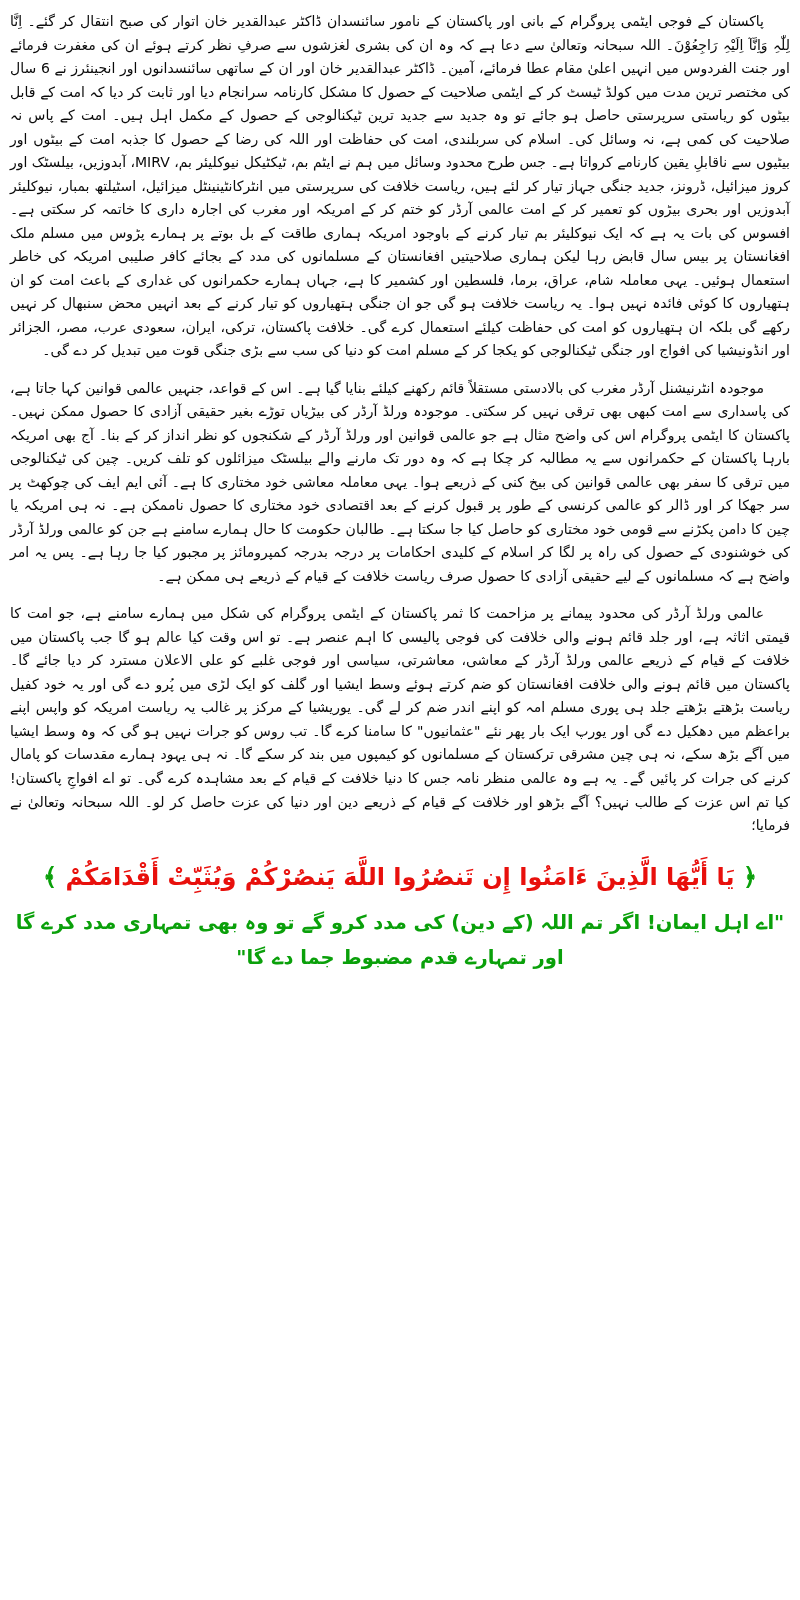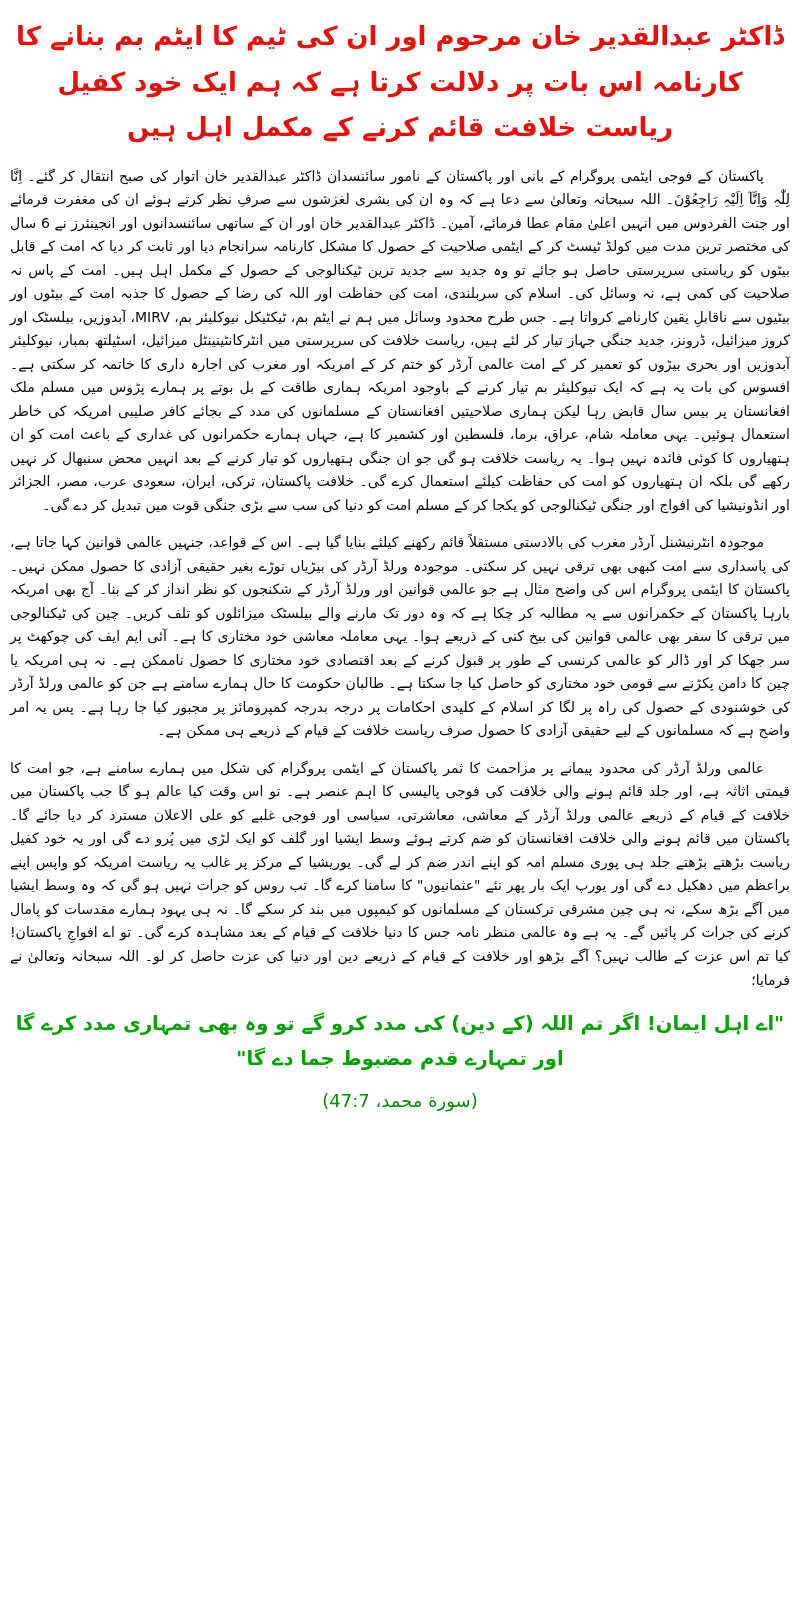--- a/index.html
+++ b/index.html
@@ -65,26 +65,29 @@
     text-align:center;
     line-height:1.7;
     margin:10px 0 0 0;
   }
 </style>
 </head>
 <body>
 
 <div class="page">
 
-  <h1 class="headline">ڈاکٹر عبدالقدیر خان مرحوم اور ان کی ٹیم کا ایٹم بم بنانے کا کارنامہ اس بات پر دلالت کرتا ہے کہ ہم ایک خود کفیل ریاست خلافت قائم کرنے کے مکمل اہل ہیں</h1>
 
   <p class="body-para">پاکستان کے فوجی ایٹمی پروگرام کے بانی اور پاکستان کے نامور سائنسدان ڈاکٹر عبدالقدیر خان اتوار کی صبح انتقال کر گئے۔ اِنَّا لِلّٰہِ وَاِنَّآ اِلَیْہِ رَاجِعُوْنَ۔ اللہ سبحانہ وتعالیٰ سے دعا ہے کہ وہ ان کی بشری لغزشوں سے صرفِ نظر کرتے ہوئے ان کی مغفرت فرمائے اور جنت الفردوس میں انہیں اعلیٰ مقام عطا فرمائے، آمین۔ ڈاکٹر عبدالقدیر خان اور ان کے ساتھی سائنسدانوں اور انجینئرز نے 6 سال کی مختصر ترین مدت میں کولڈ ٹیسٹ کر کے ایٹمی صلاحیت کے حصول کا مشکل کارنامہ سرانجام دیا اور ثابت کر دیا کہ امت کے قابل بیٹوں کو ریاستی سرپرستی حاصل ہو جائے تو وہ جدید سے جدید ترین ٹیکنالوجی کے حصول کے مکمل اہل ہیں۔ امت کے پاس نہ صلاحیت کی کمی ہے، نہ وسائل کی۔ اسلام کی سربلندی، امت کی حفاظت اور اللہ کی رضا کے حصول کا جذبہ امت کے بیٹوں اور بیٹیوں سے ناقابلِ یقین کارنامے کرواتا ہے۔ جس طرح محدود وسائل میں ہم نے ایٹم بم، ٹیکٹیکل نیوکلیئر بم، MIRV، آبدوزیں، بیلسٹک اور کروز میزائیل، ڈرونز، جدید جنگی جہاز تیار کر لئے ہیں، ریاست خلافت کی سرپرستی میں انٹرکانٹینینٹل میزائیل، اسٹیلتھ بمبار، نیوکلیئر آبدوزیں اور بحری بیڑوں کو تعمیر کر کے امت عالمی آرڈر کو ختم کر کے امریکہ اور مغرب کی اجارہ داری کا خاتمہ کر سکتی ہے۔ افسوس کی بات یہ ہے کہ ایک نیوکلیئر بم تیار کرنے کے باوجود امریکہ ہماری طاقت کے بل بوتے پر ہمارے پڑوس میں مسلم ملک افغانستان پر بیس سال قابض رہا لیکن ہماری صلاحیتیں افغانستان کے مسلمانوں کی مدد کے بجائے کافر صلیبی امریکہ کی خاطر استعمال ہوئیں۔ یہی معاملہ شام، عراق، برما، فلسطین اور کشمیر کا ہے، جہاں ہمارے حکمرانوں کی غداری کے باعث امت کو ان ہتھیاروں کا کوئی فائدہ نہیں ہوا۔ یہ ریاست خلافت ہو گی جو ان جنگی ہتھیاروں کو تیار کرنے کے بعد انہیں محض سنبھال کر نہیں رکھے گی بلکہ ان ہتھیاروں کو امت کی حفاظت کیلئے استعمال کرے گی۔ خلافت پاکستان، ترکی، ایران، سعودی عرب، مصر، الجزائر اور انڈونیشیا کی افواج اور جنگی ٹیکنالوجی کو یکجا کر کے مسلم امت کو دنیا کی سب سے بڑی جنگی قوت میں تبدیل کر دے گی۔</p>
 
   <p class="body-para">موجودہ انٹرنیشنل آرڈر مغرب کی بالادستی مستقلاً قائم رکھنے کیلئے بنایا گیا ہے۔ اس کے قواعد، جنہیں عالمی قوانین کہا جاتا ہے، کی پاسداری سے امت کبھی بھی ترقی نہیں کر سکتی۔ موجودہ ورلڈ آرڈر کی بیڑیاں توڑے بغیر حقیقی آزادی کا حصول ممکن نہیں۔ پاکستان کا ایٹمی پروگرام اس کی واضح مثال ہے جو عالمی قوانین اور ورلڈ آرڈر کے شکنجوں کو نظر انداز کر کے بنا۔ آج بھی امریکہ بارہا پاکستان کے حکمرانوں سے یہ مطالبہ کر چکا ہے کہ وہ دور تک مارنے والے بیلسٹک میزائلوں کو تلف کریں۔ چین کی ٹیکنالوجی میں ترقی کا سفر بھی عالمی قوانین کی بیخ کنی کے ذریعے ہوا۔ یہی معاملہ معاشی خود مختاری کا ہے۔ آئی ایم ایف کی چوکھٹ پر سر جھکا کر اور ڈالر کو عالمی کرنسی کے طور پر قبول کرنے کے بعد اقتصادی خود مختاری کا حصول ناممکن ہے۔ نہ ہی امریکہ یا چین کا دامن پکڑنے سے قومی خود مختاری کو حاصل کیا جا سکتا ہے۔ طالبان حکومت کا حال ہمارے سامنے ہے جن کو عالمی ورلڈ آرڈر کی خوشنودی کے حصول کی راہ پر لگا کر اسلام کے کلیدی احکامات پر درجہ بدرجہ کمپرومائز پر مجبور کیا جا رہا ہے۔ پس یہ امر واضح ہے کہ مسلمانوں کے لیے حقیقی آزادی کا حصول صرف ریاست خلافت کے قیام کے ذریعے ہی ممکن ہے۔</p>
 
   <p class="body-para">عالمی ورلڈ آرڈر کی محدود پیمانے پر مزاحمت کا ثمر پاکستان کے ایٹمی پروگرام کی شکل میں ہمارے سامنے ہے، جو امت کا قیمتی اثاثہ ہے، اور جلد قائم ہونے والی خلافت کی فوجی پالیسی کا اہم عنصر ہے۔ تو اس وقت کیا عالم ہو گا جب پاکستان میں خلافت کے قیام کے ذریعے عالمی ورلڈ آرڈر کے معاشی، معاشرتی، سیاسی اور فوجی غلبے کو علی الاعلان مسترد کر دیا جائے گا۔ پاکستان میں قائم ہونے والی خلافت افغانستان کو ضم کرتے ہوئے وسط ایشیا اور گلف کو ایک لڑی میں پُرو دے گی اور یہ خود کفیل ریاست بڑھتے بڑھتے جلد ہی پوری مسلم امہ کو اپنے اندر ضم کر لے گی۔ یوریشیا کے مرکز پر غالب یہ ریاست امریکہ کو واپس اپنے براعظم میں دھکیل دے گی اور یورپ ایک بار پھر نئے "عثمانیوں" کا سامنا کرے گا۔ تب روس کو جرات نہیں ہو گی کہ وہ وسط ایشیا میں آگے بڑھ سکے، نہ ہی چین مشرقی ترکستان کے مسلمانوں کو کیمپوں میں بند کر سکے گا۔ نہ ہی یہود ہمارے مقدسات کو پامال کرنے کی جرات کر پائیں گے۔ یہ ہے وہ عالمی منظر نامہ جس کا دنیا خلافت کے قیام کے بعد مشاہدہ کرے گی۔ تو اے افواجِ پاکستان! کیا تم اس عزت کے طالب نہیں؟ آگے بڑھو اور خلافت کے قیام کے ذریعے دین اور دنیا کی عزت حاصل کر لو۔ اللہ سبحانہ وتعالیٰ نے فرمایا؛</p>
 
+  <div class="verse-line">
+    <span class="bracket">﴿</span>
+    <span class="verse-text">يَا أَيُّهَا الَّذِينَ ءَامَنُوا إِن تَنصُرُوا اللَّهَ يَنصُرْكُمْ وَيُثَبِّتْ أَقْدَامَكُمْ</span>
+    <span class="bracket">﴾</span>
+  </div>
 
   <div class="translation">"اے اہل ایمان! اگر تم اللہ (کے دین) کی مدد کرو گے تو وہ بھی تمہاری مدد کرے گا اور تمہارے قدم مضبوط جما دے گا"</div>
 
-  <div class="reference">(سورة محمد، 47:7)</div>
 
 </div>
 
 </body></html>

